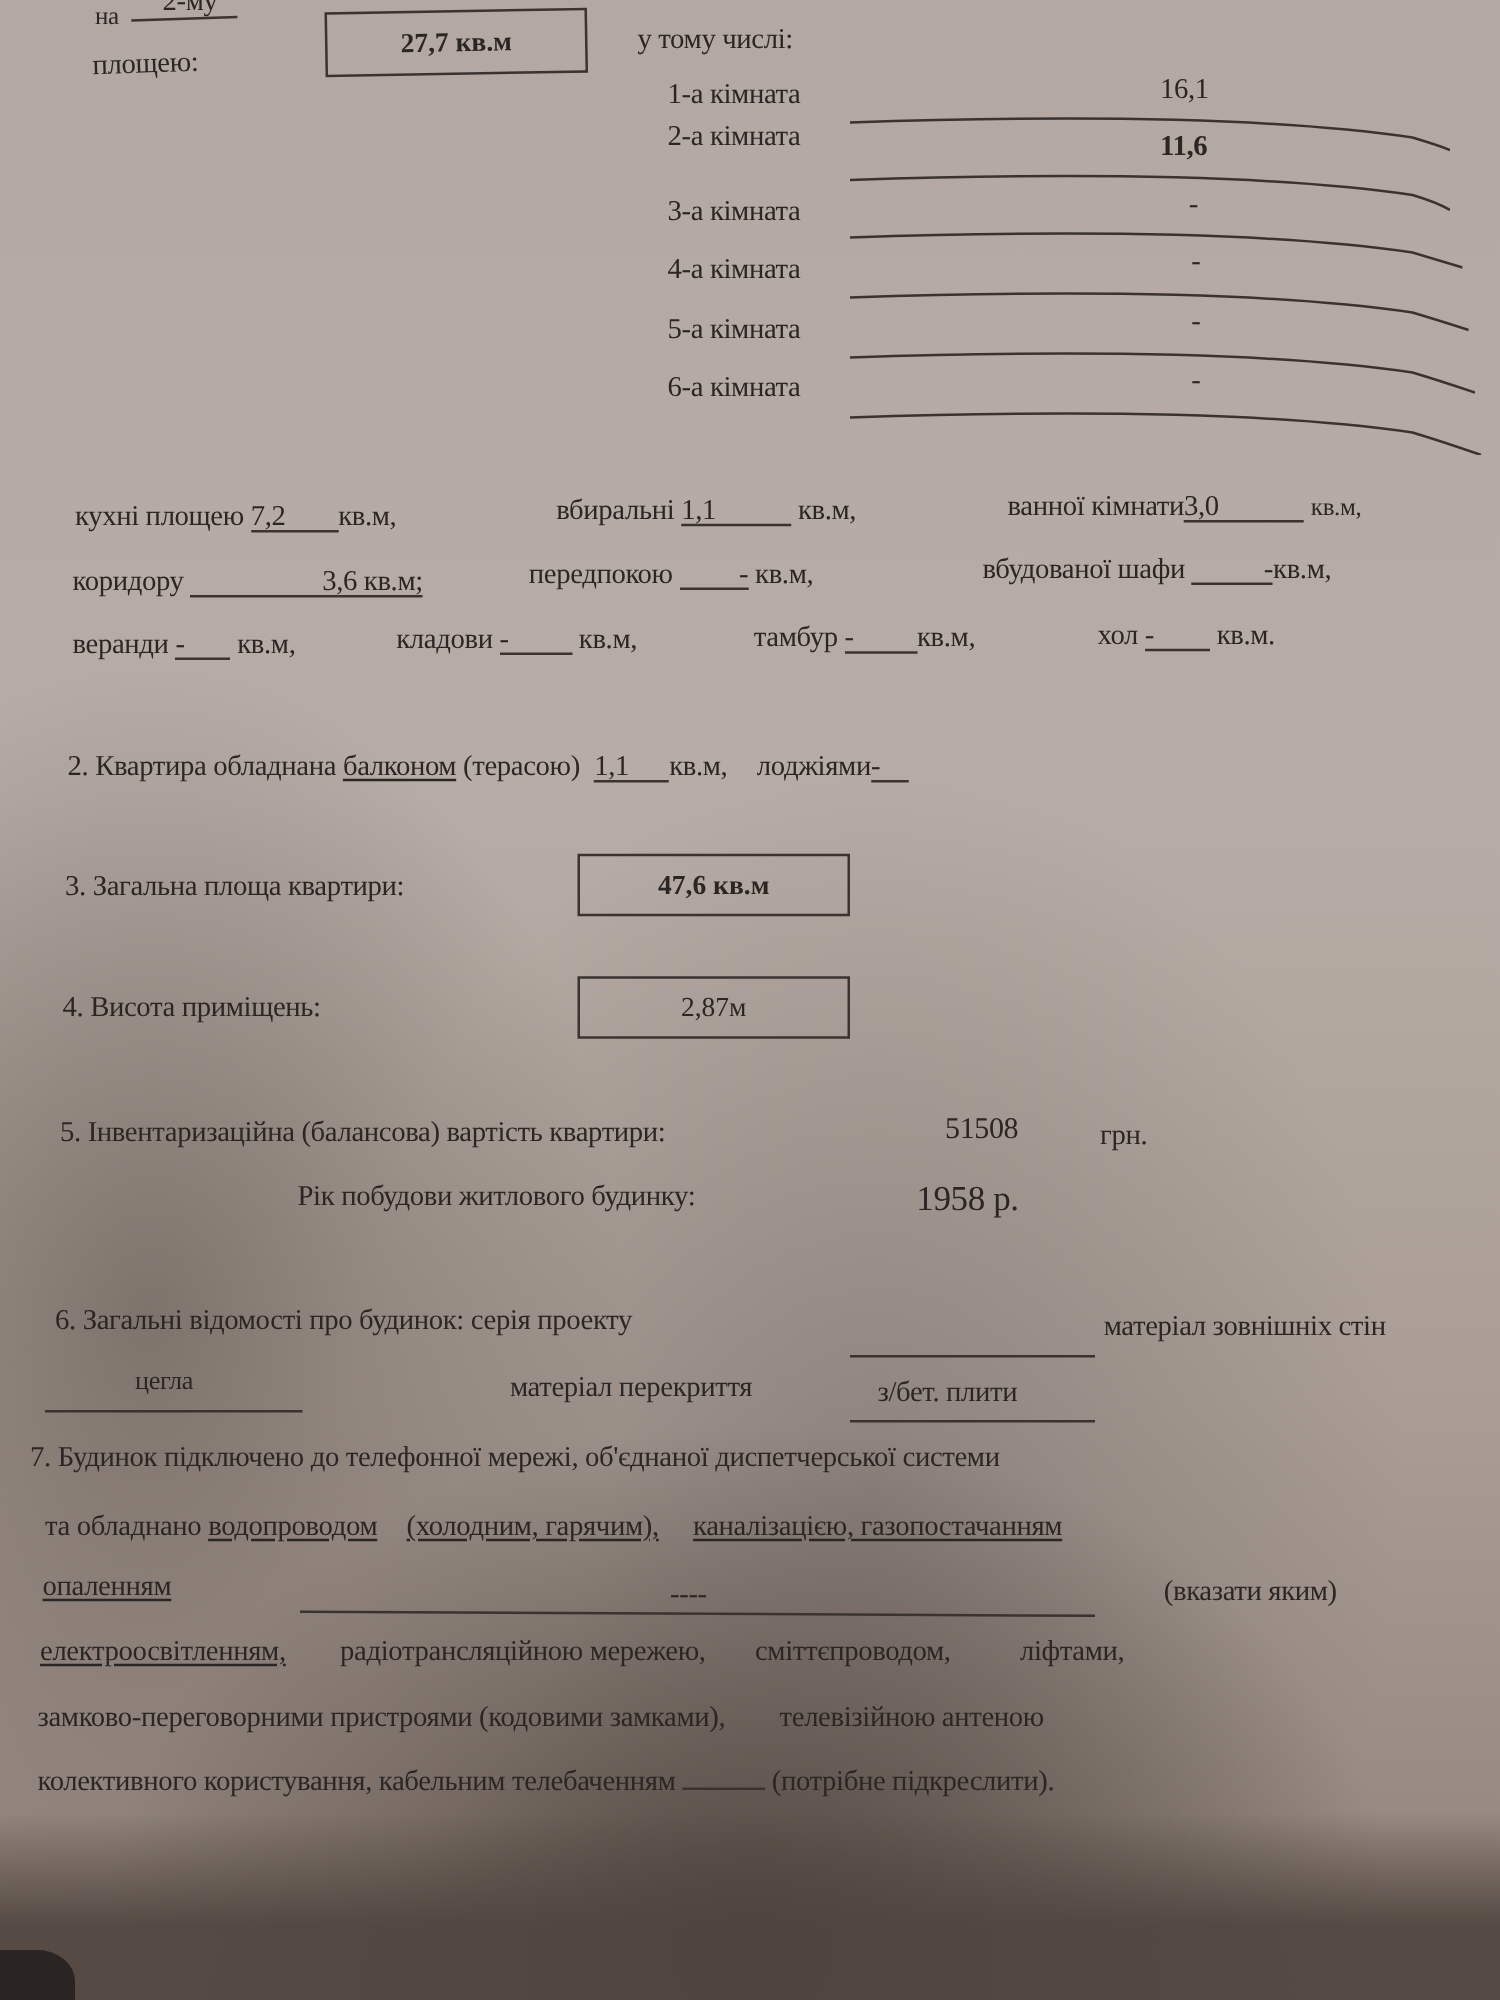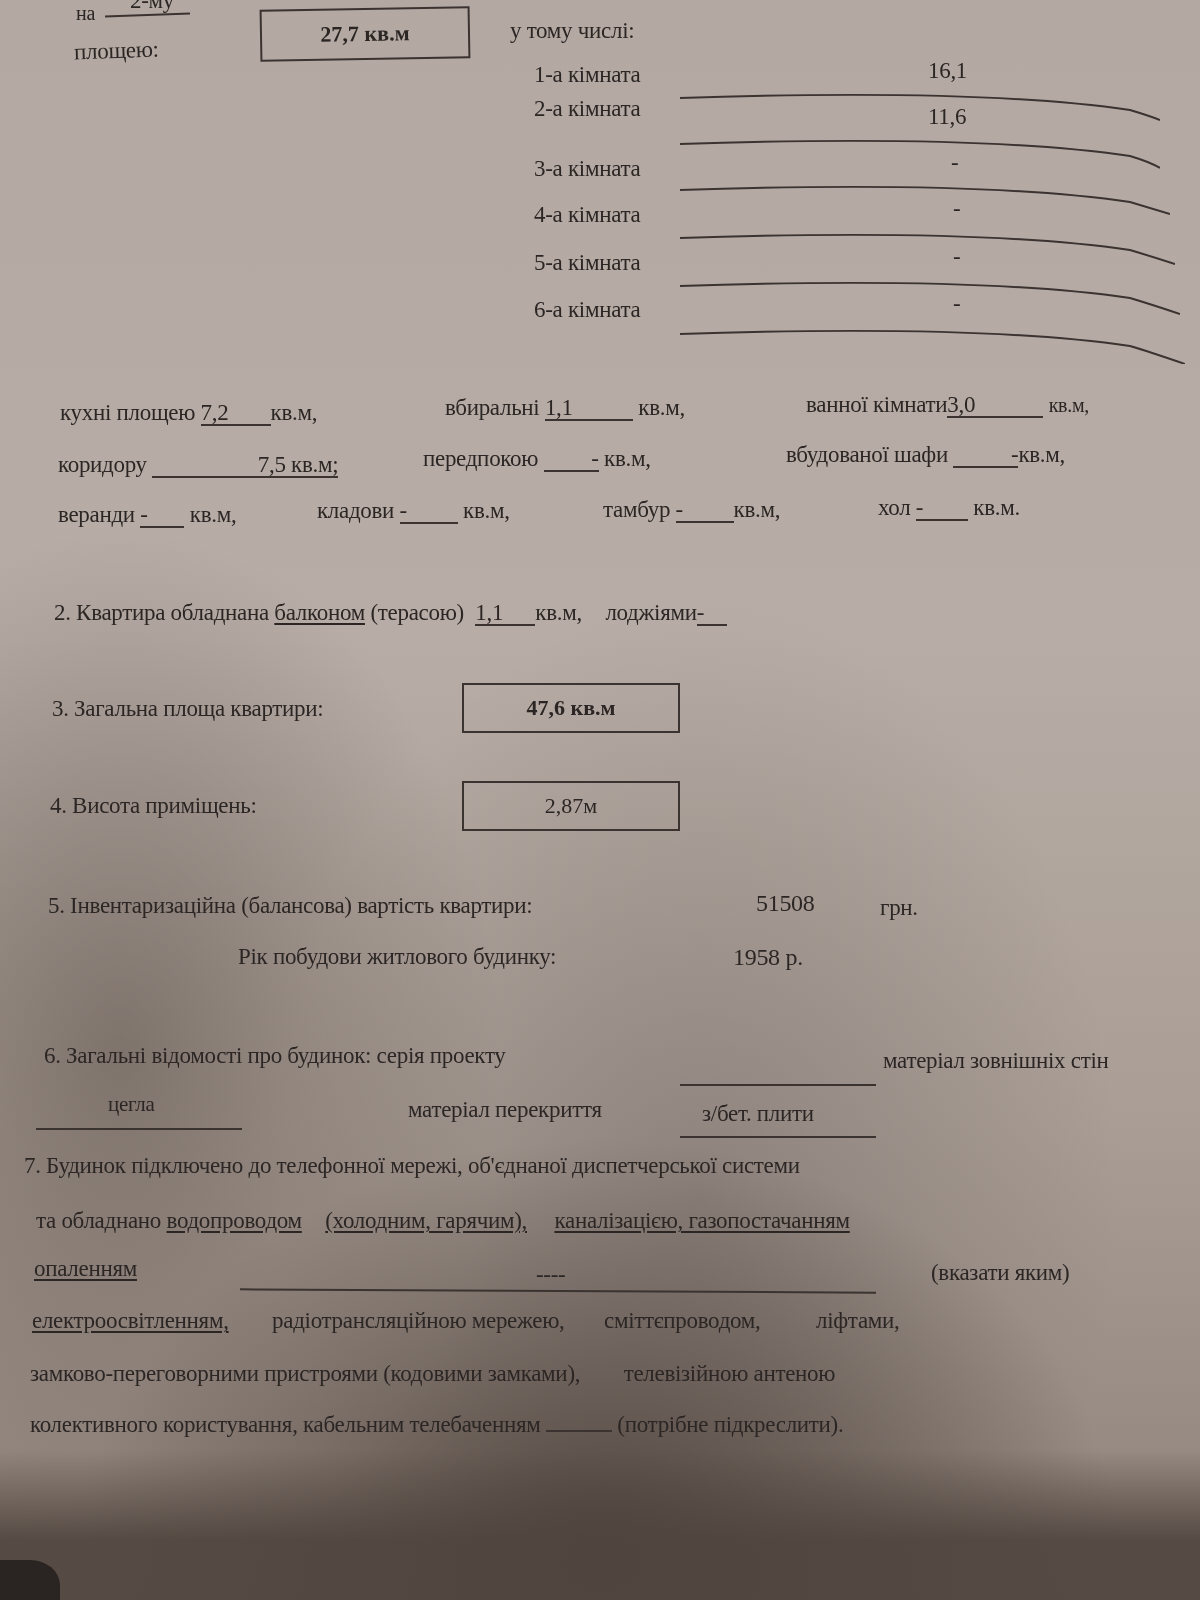--- a/index.html
+++ b/index.html
@@ -46,21 +46,21 @@
 <div class="abs t" style="left:510px;top:18px;">у тому числі:</div>
 
 <div>
   <div class="abs t" style="left:534px;top:62px;">1-а кімната</div>
   <div class="abs t" style="left:928px;top:58px;">16,1</div>
   <svg class="curve" style="left:680px;top:88px;" width="480" height="40">
       <path d="M0 10 Q300 0 450 22 Q470 28 480 32" stroke="#3a3330" stroke-width="2" fill="none"></path>
     </svg>
 
   <div class="abs t" style="left:534px;top:96px;">2-а кімната</div>
-  <div class="abs t" style="left:928px;top:104px;">11,6</div>
+  <div class="abs t" style="left:928px;top:104px;font-weight:bold;">11,6</div>
   <svg class="curve" style="left:680px;top:134px;" width="480" height="40">
       <path d="M0 10 Q300 0 450 22 Q470 28 480 34" stroke="#3a3330" stroke-width="2" fill="none"></path>
     </svg>
 
   <div class="abs t" style="left:534px;top:156px;">3-а кімната</div>
   <div class="abs t" style="left:951px;top:150px;">-</div>
   <svg class="curve" style="left:680px;top:180px;" width="490" height="40">
       <path d="M0 10 Q300 0 450 22 Q470 28 490 34" stroke="#3a3330" stroke-width="2" fill="none"></path>
     </svg>
 
@@ -92,21 +92,21 @@
   <span class="fill" style="width:88px;">1,1</span>
   <span>кв.м,</span>
 </div>
 <div class="abs t" style="left:806px;top:392px;">
   <span>ванної кімнати</span><span class="fill" style="width:96px;">3,0</span>
   <span style="font-size:20px;">кв.м,</span>
 </div>
 
 <div class="abs t" style="left:58px;top:452px;">
   <span>коридору</span>
-  <span class="fill" style="width:186px;text-align:right;">7,5 кв.м;</span>
+  <span class="fill" style="width:186px;text-align:right;">3,6 кв.м;</span>
 </div>
 <div class="abs t" style="left:423px;top:446px;">
   <span>передпокою</span>
   <span class="fill" style="width:55px;text-align:right;">-</span>
   <span>кв.м,</span>
 </div>
 <div class="abs t" style="left:786px;top:442px;">
   <span>вбудованої шафи</span>
   <span class="fill" style="width:65px;text-align:right;">-</span><span>кв.м,</span>
 </div>
@@ -142,21 +142,21 @@
 <div class="abs t" style="left:52px;top:696px;font-family:Liberation Serif, serif;">3. Загальна площа квартири:</div>
 <div class="box bold" style="left:462px;top:683px;width:218px;height:50px;">47,6 кв.м</div>
 
 <div class="abs t" style="left:50px;top:793px;">4. Висота приміщень:</div>
 <div class="box" style="left:462px;top:781px;width:218px;height:50px;">2,87м</div>
 
 <div class="abs t" style="left:48px;top:893px;">5. Інвентаризаційна (балансова) вартість квартири:</div>
 <div class="abs t" style="left:756px;top:890px;font-size:24px;">51508</div>
 <div class="abs t" style="left:880px;top:895px;">грн.</div>
 <div class="abs t" style="left:238px;top:944px;">Рік побудови житлового будинку:</div>
-<div class="abs t" style="left:733px;top:944px;font-size:24px;">1958 р.</div>
+<div class="abs t" style="left:733px;top:944px;font-size:28px;">1958 р.</div>
 
 <div class="abs t" style="left:44px;top:1043px;">6. Загальні відомості про будинок: серія проекту</div>
 <div class="line" style="left:680px;top:1084px;width:196px;"></div>
 <div class="abs t" style="left:680px;top:1050px;"></div>
 <div class="abs t" style="left:883px;top:1048px;">матеріал зовнішніх стін</div>
 <div class="abs t" style="left:108px;top:1092px;font-size:21px;font-family:Liberation Serif, serif;">цегла</div>
 <div class="line" style="left:36px;top:1128px;width:206px;"></div>
 <div class="abs t" style="left:408px;top:1097px;">матеріал перекриття</div>
 <div class="abs t" style="left:702px;top:1101px;">з/бет. плити</div>
 <div class="line" style="left:680px;top:1136px;width:196px;"></div>

